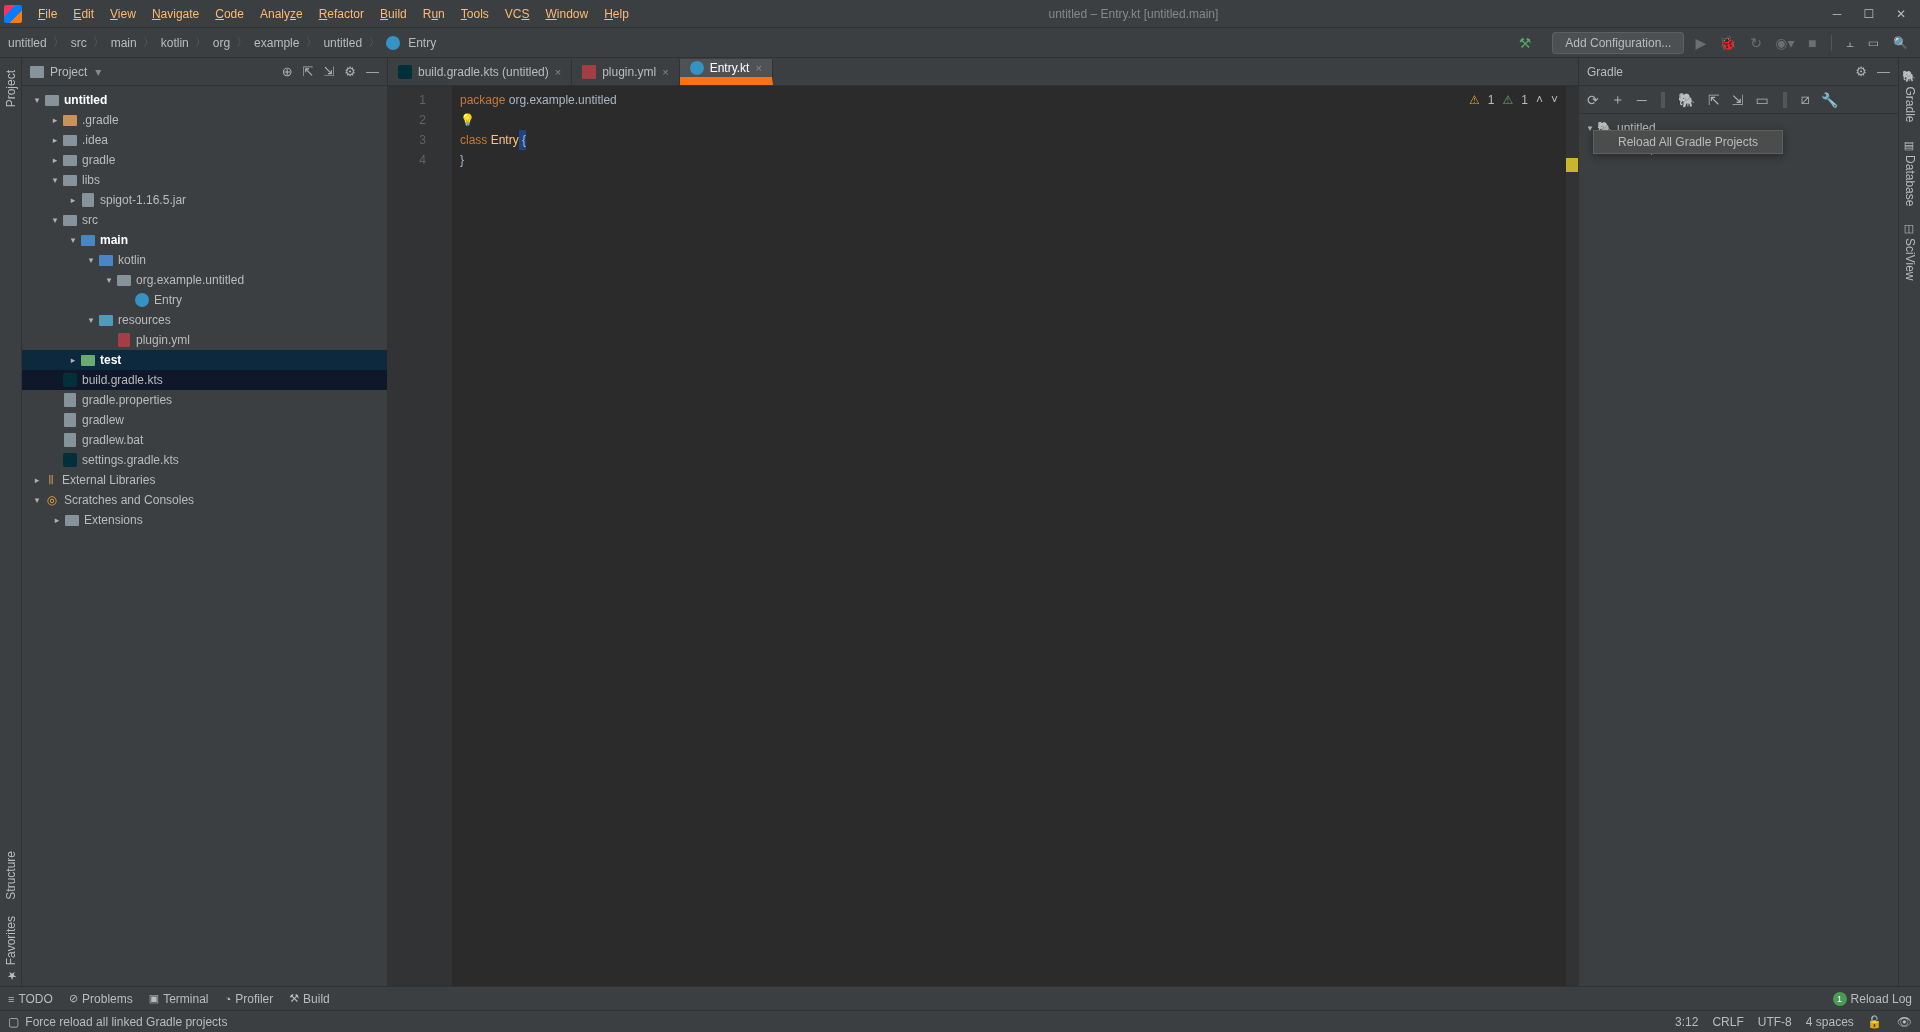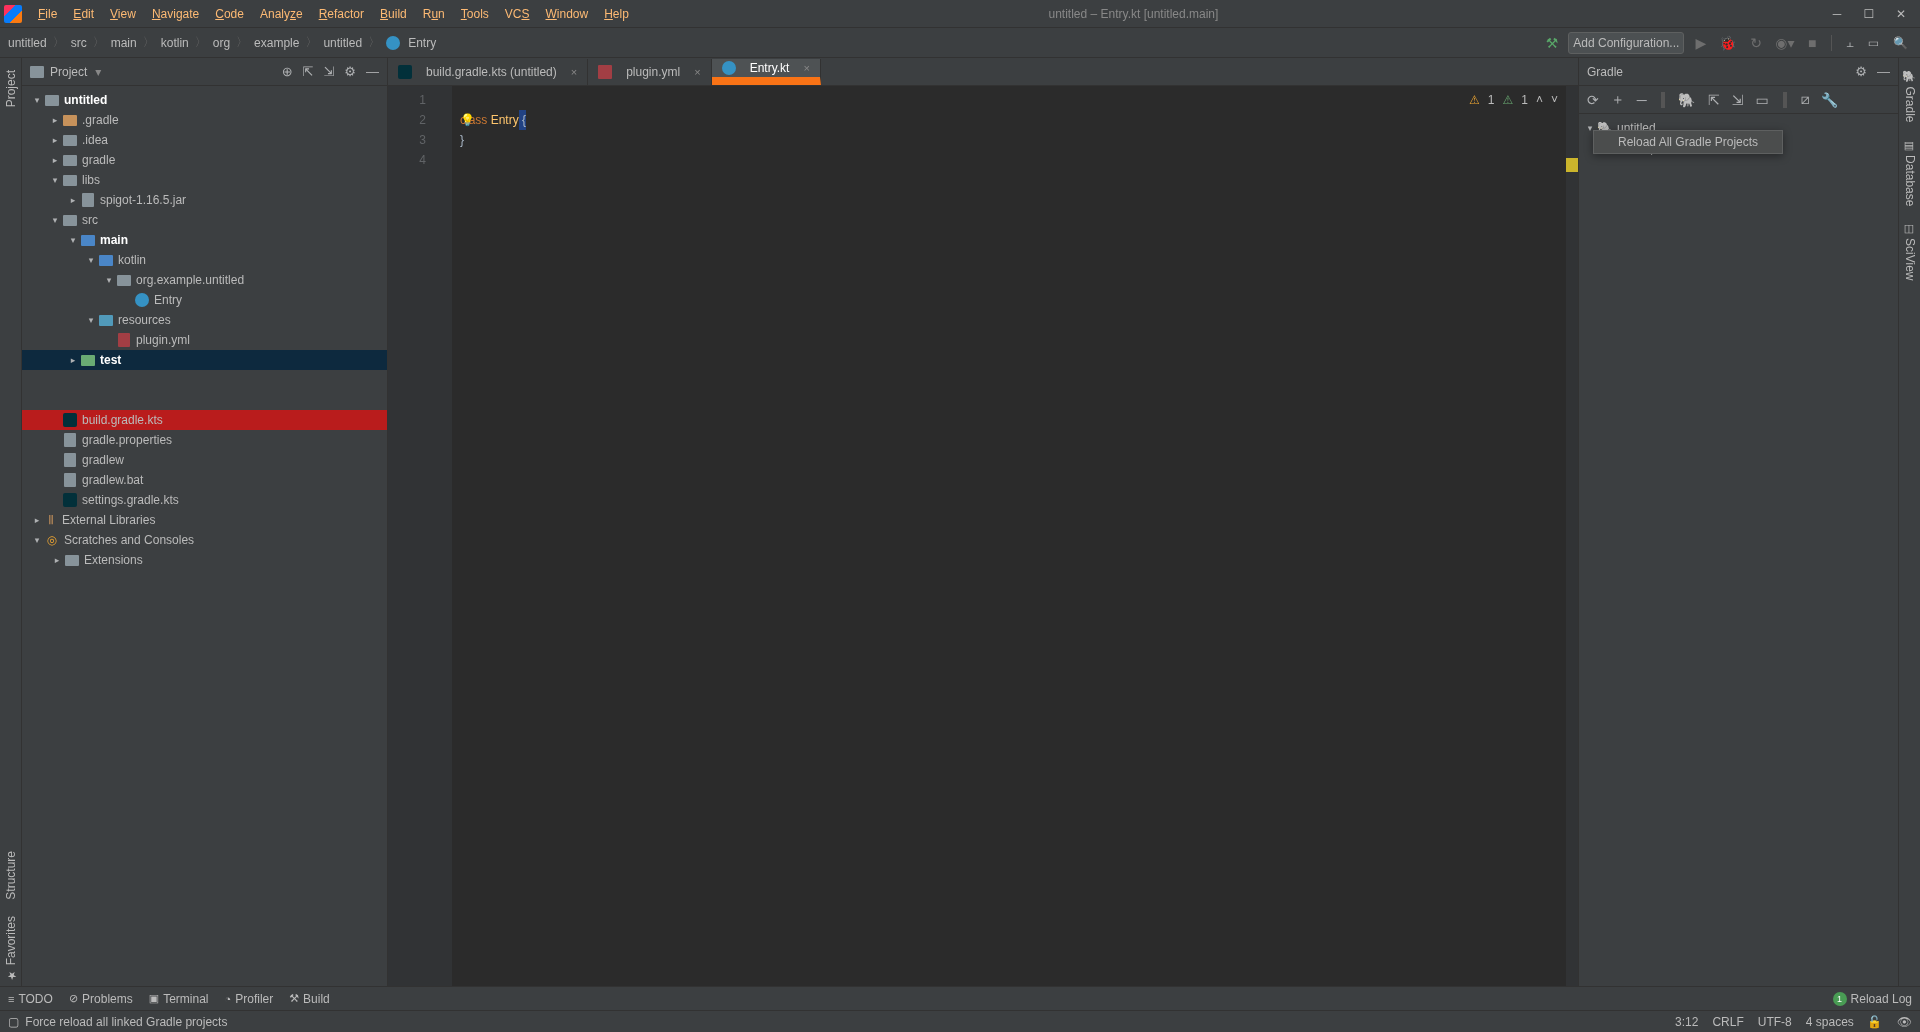--- a/index.html
+++ b/index.html
@@ -11,55 +11,55 @@
 .title-text { flex: 1; text-align: center; color: #888; margin-left: -200px; }
 .win-controls { display: flex; gap: 18px; padding-right: 8px; }
 .win-btn { width: 14px; height: 14px; color: #bbbbbb; cursor: pointer; display:flex; align-items:center; justify-content:center;}
 .navbar { height: 30px; background: #3c3f41; display: flex; align-items: center; padding: 0 8px; border-bottom: 1px solid #323232; }
 .breadcrumb { display: flex; align-items: center; gap: 4px; flex:1; }
 .crumb { color: #bbbbbb; }
 .crumb-sep { color: #666; margin: 0 2px; }
 .crumb-icon { width:14px; height:14px; background:#3592c4; border-radius:50%; display:inline-block; margin-right:4px; vertical-align:middle;}
 .nav-right { display: flex; align-items: center; gap: 6px; }
 .hammer-icon { color:#59a869; font-size:14px; margin-right:4px;}
-.config-btn { background:#4c5052; border:1px solid #5e6060; padding:3px 4px; color:#bbbbbb; border-radius:3px;}
+.config-btn { background:#4c5052; border:1px solid #5e6060; padding:3px 12px; color:#bbbbbb; border-radius:3px;margin-left:11px;}
 .run-icons span { color:#6e6e6e; padding:0 5px; font-size:14px;}
 .main-area { flex:1; display:flex; min-height:0; }
 .left-gutter { width:22px; background:#3c3f41; border-right:1px solid #323232; display:flex; flex-direction:column; align-items:center; padding-top:8px; gap:8px;}
 .left-gutter .vtext { writing-mode: vertical-rl; transform: rotate(180deg); color:#bbbbbb; font-size:11px; padding:4px 0; cursor:pointer; display:flex; align-items:center; gap:4px;}
 .right-gutter { width:22px; background:#3c3f41; border-left:1px solid #323232; display:flex; flex-direction:column; align-items:center; padding-top:8px; gap:8px;}
 .right-gutter .vtext { writing-mode: vertical-rl; color:#bbbbbb; font-size:11px; padding:4px 0; cursor:pointer;}
 .project-panel { width:366px; background:#3c3f41; border-right:1px solid #323232; display:flex; flex-direction:column;}
 .panel-header { height:28px; display:flex; align-items:center; padding:0 8px; border-bottom:1px solid #323232;}
 .panel-header .title { display:flex; align-items:center; gap:6px; flex:1;}
 .panel-header .title .folder-icon { width:14px; height:12px; background:#87939a; border-radius:1px;}
 .panel-header .icons { display:flex; gap:10px; color:#afb1b3;}
 .panel-header .icons span { cursor:pointer; font-size:13px;}
 .tree { flex:1; overflow:auto; padding:4px 0;}
 .tree-item { display:flex; align-items:center; height:20px; padding-left:8px; cursor:pointer; white-space:nowrap;}
-.tree-item.selected { background:#b91c1c; color:#fff;margin-top:40px;}
+.tree-item.selected { background:#0f172a; color:#fff;}
 .tree-item.selected-dark { background:#0d293e; color:#fff;}
 .tree-arrow { width:14px; color:#afb1b3; font-size:9px; display:inline-block; text-align:center;}
 .tree-icon { width:16px; height:14px; margin-right:4px; display:inline-flex; align-items:center; justify-content:center;}
 .tree-label { color:#bbbbbb;}
 .tree-item.bold .tree-label { font-weight:600; color:#fff;}
 .folder-blue { width:14px; height:11px; background:#4a86c7; border-radius:1px;}
 .folder-gray { width:14px; height:11px; background:#87939a; border-radius:1px;}
 .folder-orange { width:14px; height:11px; background:#c7925b; border-radius:1px;}
 .folder-teal { width:14px; height:11px; background:#519aba; border-radius:1px;}
 .folder-green { width:14px; height:11px; background:#6aab73; border-radius:1px;}
 .file-icon { width:12px; height:14px; background:#87939a; border-radius:1px;}
 .kt-icon { width:14px; height:14px; background:#3592c4; border-radius:50%;}
 .gradle-icon { width:14px; height:14px; background:#02303a; border-radius:2px;}
 .yml-icon { width:12px; height:14px; background:#a23e44; border-radius:1px;}
 .jar-icon { width:12px; height:14px; background:#87939a; border-radius:1px;}
 .lib-icon { width:14px; height:12px; color:#c7925b;}
 .editor-area { flex:1; display:flex; flex-direction:column; background:#2b2b2b; min-width:0;}
 .tabs { height:28px; background:#3c3f41; display:flex; align-items:flex-end; border-bottom:1px solid #323232;}
-.tab { height:26px; padding:0 10px; display:flex; align-items:center; gap:14px; background:#3c3f41; color:#bbbbbb; border-right:1px solid #323232; cursor:pointer;}
+.tab { height:26px; padding:0 10px; display:flex; align-items:center; gap:6px; background:#3c3f41; color:#bbbbbb; border-right:1px solid #323232; cursor:pointer;}
 .tab.active { background:#4e5254; border-bottom:8px solid #f97316; color:#fff;}
 .tab-close { color:#888; font-size:11px;}
 .tab-icon { width:14px; height:14px;}
 .editor-content { flex:1; display:flex; position:relative;}
 .gutter-nums { width:50px; background:#313335; color:#606366; text-align:right; padding:4px 12px 0 0; font-family:Consolas,monospace; font-size:13px; line-height:20px;}
 .fold-gutter { width:14px; background:#313335;}
 .code-area { flex:1; padding:4px 0 0 8px; font-family:Consolas,monospace; font-size:13px; line-height:20px; position:relative;}
 .code-line { height:20px; white-space:pre;}
 .kw { color:#cc7832;}
 .cls { color:#ffc66d;}
@@ -354,20 +354,21 @@
     </div>
     <div class="editor-content">
       <div class="gutter-nums">
         <div>1</div>
         <div>2</div>
         <div>3</div>
         <div>4</div>
       </div>
       <div class="fold-gutter"></div>
       <div class="code-area">
+        <div class="code-line"><span class="kw">package</span><span class="pkg"> org.example.untitled</span></div>
         <div class="code-line"><span class="lightbulb">💡</span></div>
         <div class="code-line"><span class="kw">class </span><span class="cls">Entry</span><span class="caret-bg"> {</span></div>
         <div class="code-line"><span class="brace">}</span></div>
         <div class="inspect-bar">
           <span class="warn">⚠</span>
             <span>1</span>
           <span class="weak">⚠</span>
             <span>1</span>
           <span>˄</span>
           <span>˅</span>

